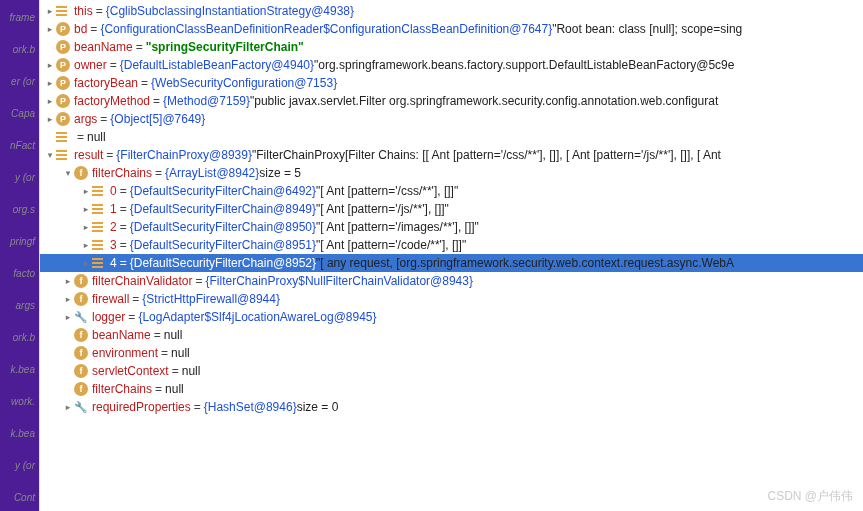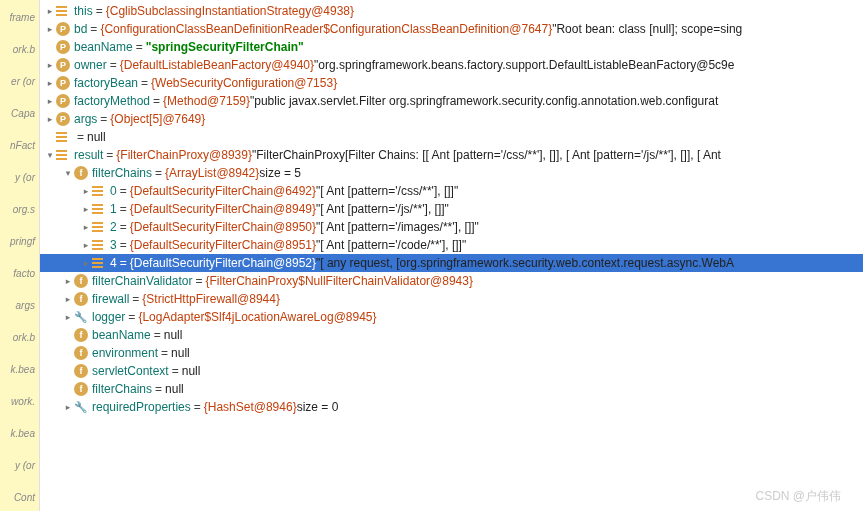--- a/index.html
+++ b/index.html
@@ -1,38 +1,38 @@
 <!DOCTYPE html>
 <html><head>
 <meta charset="utf-8">
 <style>
 * { box-sizing: border-box; margin: 0; padding: 0; }
 body { font-family: "Segoe UI", Arial, sans-serif; font-size: 12px; background: #fff; width: 863px; height: 511px; overflow: hidden; display: flex; }
-.sidebar { width: 40px; background: #fef9c3; border-right: 1px solid #e0e0e0; font-size: 10px; color: #888; font-style: italic; overflow: hidden; padding: 2px; line-height: 32px; }
+.sidebar { width: 40px; background: #4c1d95; border-right: 1px solid #e0e0e0; font-size: 10px; color: #888; font-style: italic; overflow: hidden; padding: 2px; line-height: 32px; }
 .sidebar div { white-space: nowrap; text-align: right; padding-right: 2px; }
 .tree { flex: 1; padding: 2px 0; overflow: hidden; }
 .row { display: flex; align-items: center; height: 18px; white-space: nowrap; padding: 0 4px; }
 .row.selected { background: #3874d1; color: #fff; }
 .row.selected .gray, .row.selected .name, .row.selected .eq { color: #fff; }
 .arrow { width: 12px; display: inline-flex; justify-content: center; color: #777; font-size: 9px; cursor: pointer; }
 .arrow.spacer { visibility: hidden; }
 .icon { width: 14px; height: 14px; display: inline-flex; align-items: center; justify-content: center; margin-right: 4px; flex-shrink: 0; }
 .badge { width: 14px; height: 14px; border-radius: 50%; display: flex; align-items: center; justify-content: center; font-size: 9px; font-weight: bold; color: #fff; }
 .badge.p { background: #d9a84e; }
 .badge.f { background: #d9a84e; }
 .lines { width: 12px; height: 10px; display: flex; flex-direction: column; justify-content: space-between; margin-right: 3px; }
 .lines span { height: 2px; background: #e8a33d; display: block; }
 .wrench { color: #c77c3a; font-size: 11px; }
-.name { color: #0f766e; }
+.name { color: #b91c1c; }
 .eq { color: #444; padding: 0 3px; }
-.gray { color: #c2410c; }
+.gray { color: #1d4ed8; }
 .val { color: #222; }
 .green { color: #008000; font-weight: bold; }
 .indent { display: inline-block; }
-.watermark { position: fixed; bottom: 6px; right: 22px; color: #ccc; font-size: 12px; pointer-events: none; }
+.watermark { position: fixed; bottom: 6px; right: 10px; color: #ccc; font-size: 12px; pointer-events: none; }
 </style>
 </head>
 <body>
 
 <div class="sidebar" id="sidebar">
     <div>frame</div>
     <div>ork.b</div>
     <div>er (or</div>
     <div>Capa</div>
     <div>nFact</div>

